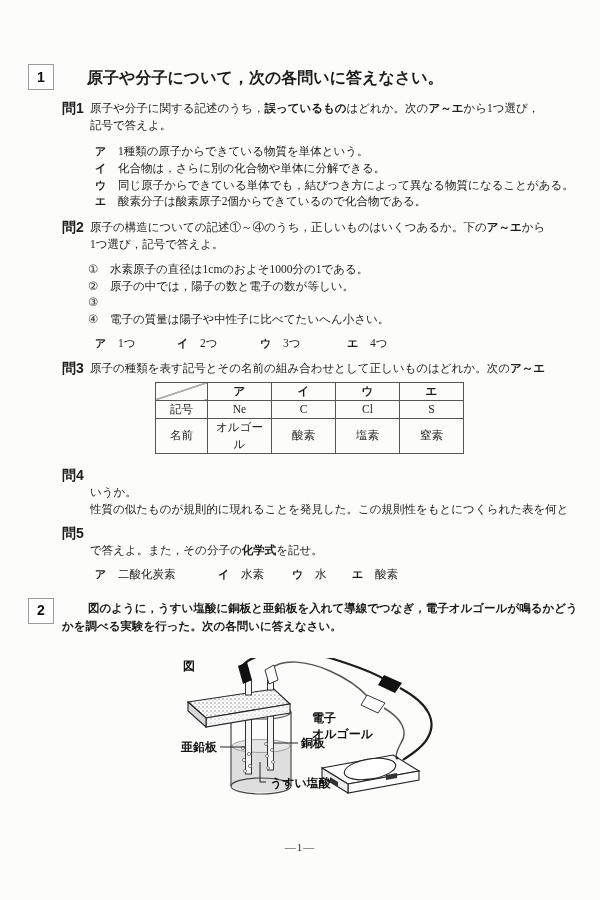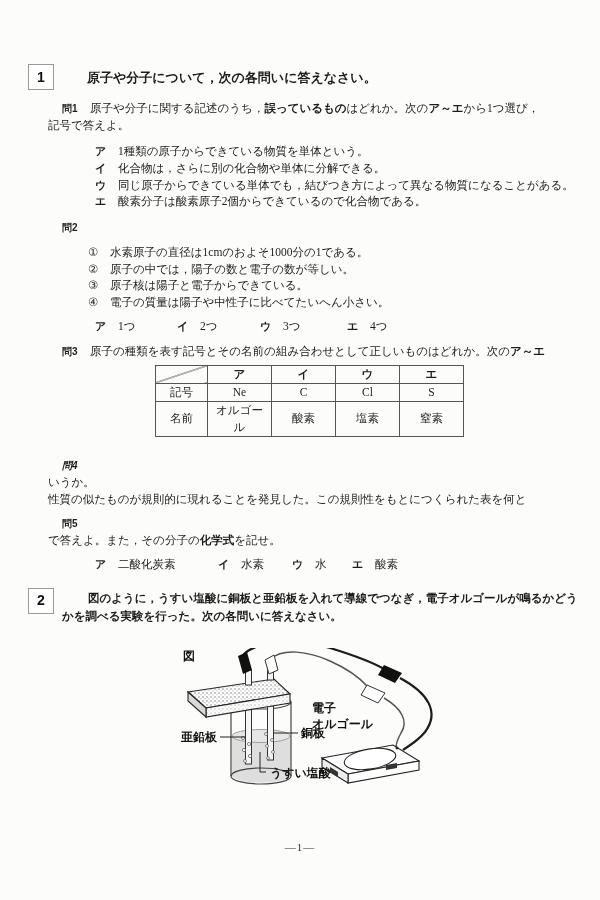--- a/index.html
+++ b/index.html
@@ -10,24 +10,24 @@
     font-family:"Liberation Serif","DejaVu Serif",serif;
     font-size:11.5px; line-height:17px;
   }
   .gothic { font-family:"Liberation Sans","DejaVu Sans",sans-serif; font-weight:bold; }
   .sec-head { display:flex; align-items:center; margin-left:28px; }
   .numbox {
     width:26px; height:26px; border:1px solid #9a9a9a; background:#fff;
     display:flex; align-items:center; justify-content:center;
     font-family:"Liberation Sans",sans-serif; font-weight:bold; font-size:14px; color:#111;
   }
-  .sec-title { margin-left:33px; font-size:13px; }
+  .sec-title { margin-left:33px; font-size:16px; }
   .q-head { display:flex; margin-left:62px; }
-  .q-label { width:28px; flex-shrink:0; font-size:10px; }
-  .q-cont { margin-left:48px; }
+  .q-label { width:28px; flex-shrink:0; font-size:14px; }
+  .q-cont { margin-left:90px; }
   .choice { display:flex; margin-left:95px; line-height:16.8px; }
   .c-marker { width:23px; flex-shrink:0; font-size:11px; }
   .stmt { display:flex; margin-left:88px; line-height:16.6px; }
   .s-marker { width:22px; flex-shrink:0; }
   .ans-row { display:flex; margin-left:95px; margin-top:7px; }
   .ans-row .pair { display:flex; }
   .ans-row .pair:nth-child(1){ width:82px; } .ans-row .pair:nth-child(2){ width:83px; }
   .ans-row .pair:nth-child(3){ width:87px; }
   .q5-row { display:flex; margin-left:95px; margin-top:7px; }
   .q5-row .pair { display:flex; }
@@ -42,21 +42,21 @@
   td.diag { background:linear-gradient(to bottom right, rgba(0,0,0,0) 48.5%, #666 48.5%, #666 51.5%, rgba(0,0,0,0) 51.5%); }
   td.hdr { font-family:"Liberation Sans",sans-serif; font-weight:bold; }
   .sec2 { position:relative; margin-top:15px; height:44px; }
   .sec2 .numbox { position:absolute; left:28px; top:0; }
   .sec2-l1 { position:absolute; left:88px; top:2px; }
   .sec2-l2 { position:absolute; left:62px; top:20px; }
   .figwrap { margin:16px 0 0 150px; }
   .figbold { font-family:"Liberation Sans",sans-serif; font-weight:bold; font-size:12px; fill:#111; }
   .footer { position:absolute; top:839px; left:0; width:100%; text-align:center; font-size:11px; color:#333; letter-spacing:1px; }
   .mt10{margin-top:10px;} .mt9{margin-top:9px;} .mt8{margin-top:8px;} .mt7{margin-top:7px;flex-direction:column;}
-  .mt13{margin-top:20px;font-style:italic;} .mt64{margin-top:64px;}
+  .mt13{margin-top:13px;} .mt64{margin-top:64px;}
 </style>
 </head>
 <body>
 
 <div class="page">
 
   
   <div class="sec-head mt64">
     <div class="numbox">
         <span>1</span>
@@ -86,34 +86,35 @@
       </div>
     <div class="choice">
         <span class="c-marker gothic">エ</span>
         <span>酸素分子は酸素原子2個からできているので化合物である。</span>
       </div>
   </div>
 
   
   <div class="q-head mt9">
     <span class="q-label gothic">問2</span>
-  </div>
+    <span><span>原子の構造についての記述①～④のうち，正しいものはいくつあるか。下の</span><span class="gothic">ア～エ</span><span>から</span></span>
+  </div>
+  <div class="q-cont">1つ選び，記号で答えよ。</div>
 
   <div class="mt8">
     <div class="stmt">
         <span class="s-marker">①</span>
         <span>水素原子の直径は1cmのおよそ1000分の1である。</span>
       </div>
     <div class="stmt">
         <span class="s-marker">②</span>
         <span>原子の中では，陽子の数と電子の数が等しい。</span>
       </div>
     <div class="stmt">
         <span class="s-marker">③</span>
-        <span>原子核は陽子と電子からできている。</span>
       </div>
     <div class="stmt">
         <span class="s-marker">④</span>
         <span>電子の質量は陽子や中性子に比べてたいへん小さい。</span>
       </div>
   </div>
 
   <div class="ans-row">
     <span class="pair">
         <span class="c-marker gothic">ア</span>

